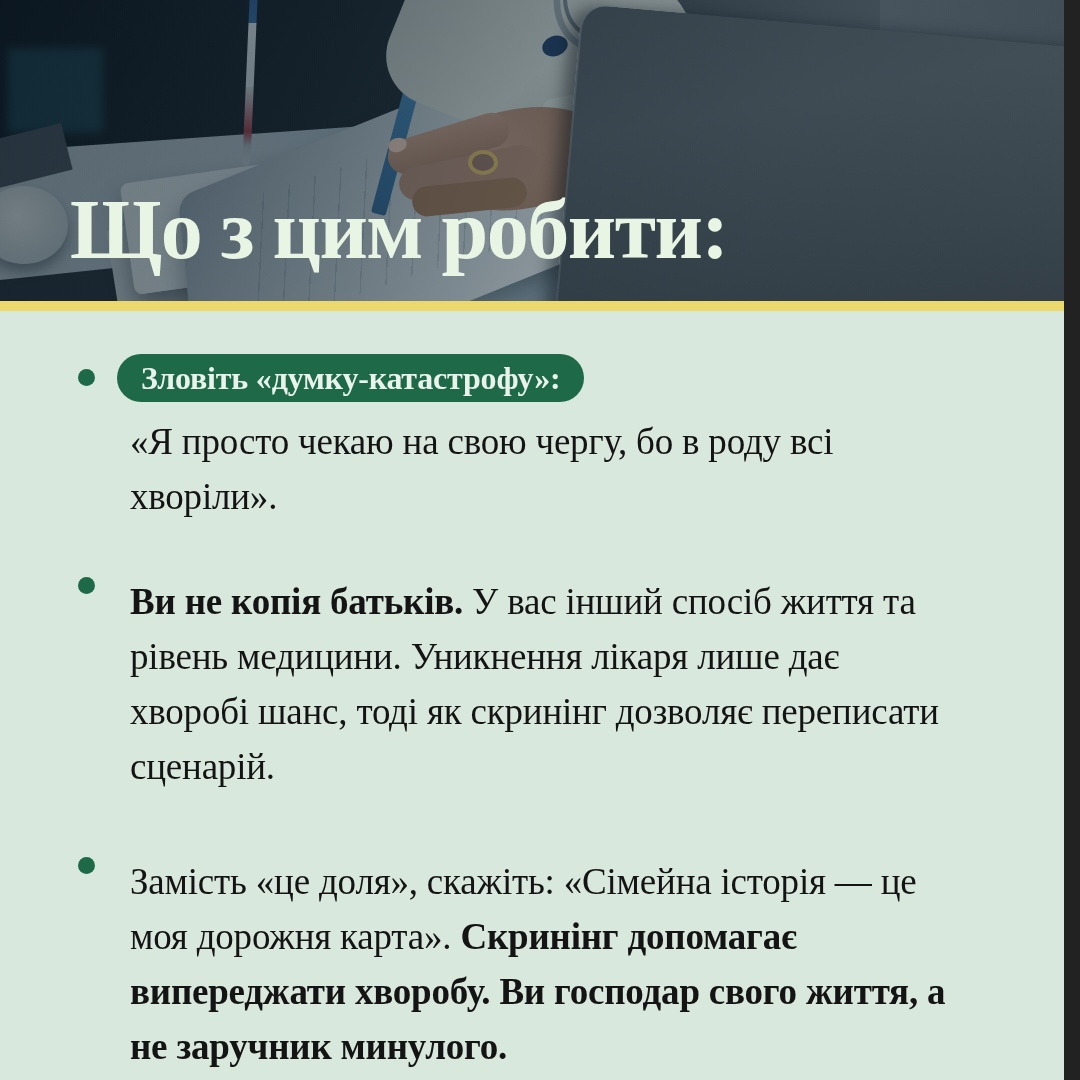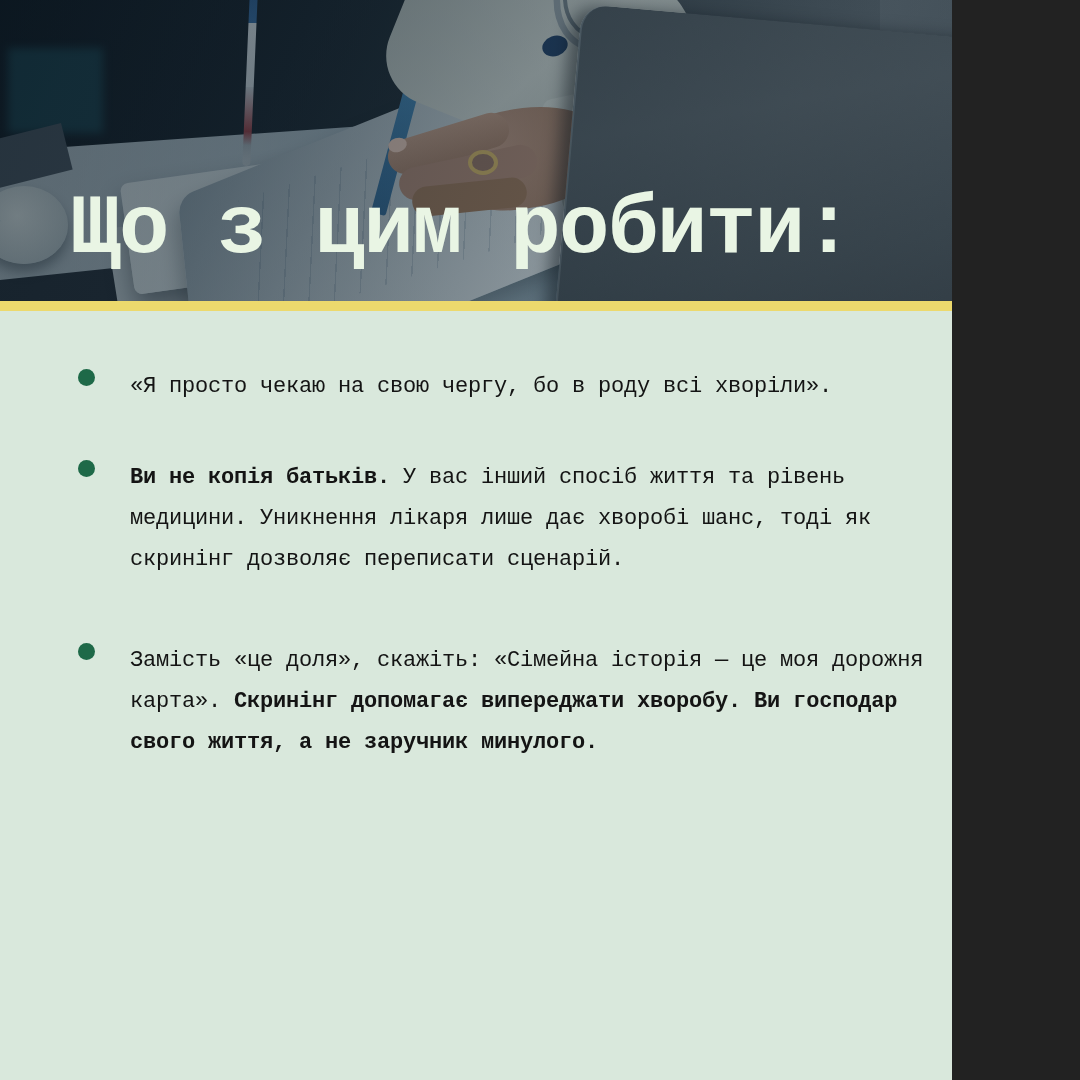--- a/index.html
+++ b/index.html
@@ -5,23 +5,23 @@
   :root{
     --badge-green:#1e6948;
     --mint-bg:#d9e8dc;
     --divider-yellow:#ecd96d;
     --title-text:#e9f5e4;
     --body-text:#141414;
     --badge-text:#e9f3ec;
   }
   html,body{margin:0;padding:0;background:#222;}
   .canvas{
-    position:relative;width:952px;height:1080px;overflow:hidden;
+    position:relative;width:1064px;height:1080px;overflow:hidden;
     background:var(--mint-bg);
-    font-family:Liberation Mono, monospace;
+    font-family:Liberation Serif, serif;
   }
   
   .hero{position:absolute;left:0;top:0;width:1080px;height:301px;overflow:hidden;
     background:linear-gradient(100deg,#1a242e 0%,#243039 28%,#3a4750 55%,#4d5a63 78%,#5a666f 100%);}
   .hero *{position:absolute;}
   .ph-monitor{left:-20px;top:-20px;width:500px;height:280px;z-index:1;
     background:linear-gradient(115deg,#0d151d 0%,#15212b 55%,#223039 100%);}
   .ph-teal{left:8px;top:48px;width:95px;height:85px;background:#1c4956;filter:blur(4px);opacity:.75;z-index:1;}
   .ph-wall{left:880px;top:-10px;width:220px;height:190px;z-index:1;
     background:linear-gradient(100deg,#57646d,#46535c);}
@@ -76,21 +76,21 @@
   .divider{position:absolute;left:0;top:301px;width:1080px;height:10px;background:var(--divider-yellow);}
   
   .content{position:absolute;left:0;top:311px;width:1080px;bottom:0;background:var(--mint-bg);
     padding:43px 0 0 78px;box-sizing:border-box;}
   .item{display:flex;align-items:flex-start;margin-bottom:38px;}
   .item.gap-lg{margin-bottom:48px;}
   .dot{flex:0 0 17px;width:17px;height:17px;border-radius:50%;background:var(--badge-green);margin:15px 22px 0 0;}
   .badge{display:inline-block;background:var(--badge-green);color:var(--badge-text);
     font-size:32px;font-weight:bold;line-height:32px;padding:8px 24px;border-radius:40px;letter-spacing:-.2px;}
   .text{margin:12px 0 0 13px;max-width:828px;color:var(--body-text);
-    font-size:22px;line-height:41px;letter-spacing:-.2px;}
+    font-size:37px;line-height:55px;letter-spacing:-.2px;}
   .text .b{font-weight:bold;}
 </style>
 </head>
 <body>
 
 <div class="canvas">
 
   <div class="hero">
     <div class="ph-monitor"></div>
     <div class="ph-teal"></div>
@@ -127,20 +127,21 @@
     <div class="hero-title">Що з цим робити:</div>
   </div>
 
   <div class="divider"></div>
 
   <div class="content">
 
     <div class="item">
       <span class="dot"></span>
       <div class="item-body">
+        <div><span class="badge">Зловіть «думку-катастрофу»:</span></div>
         <p class="text"><span>«Я просто чекаю на свою чергу, бо в роду всі хворіли».</span></p>
       </div>
     </div>
 
     <div class="item gap-lg">
       <span class="dot"></span>
       <div class="item-body">
         <p class="text"><span class="b">Ви не копія батьків.</span><span> У вас інший спосіб життя та рівень медицини. Уникнення лікаря лише дає хворобі шанс, тоді як скринінг дозволяє переписати сценарій.</span></p>
       </div>
     </div>

